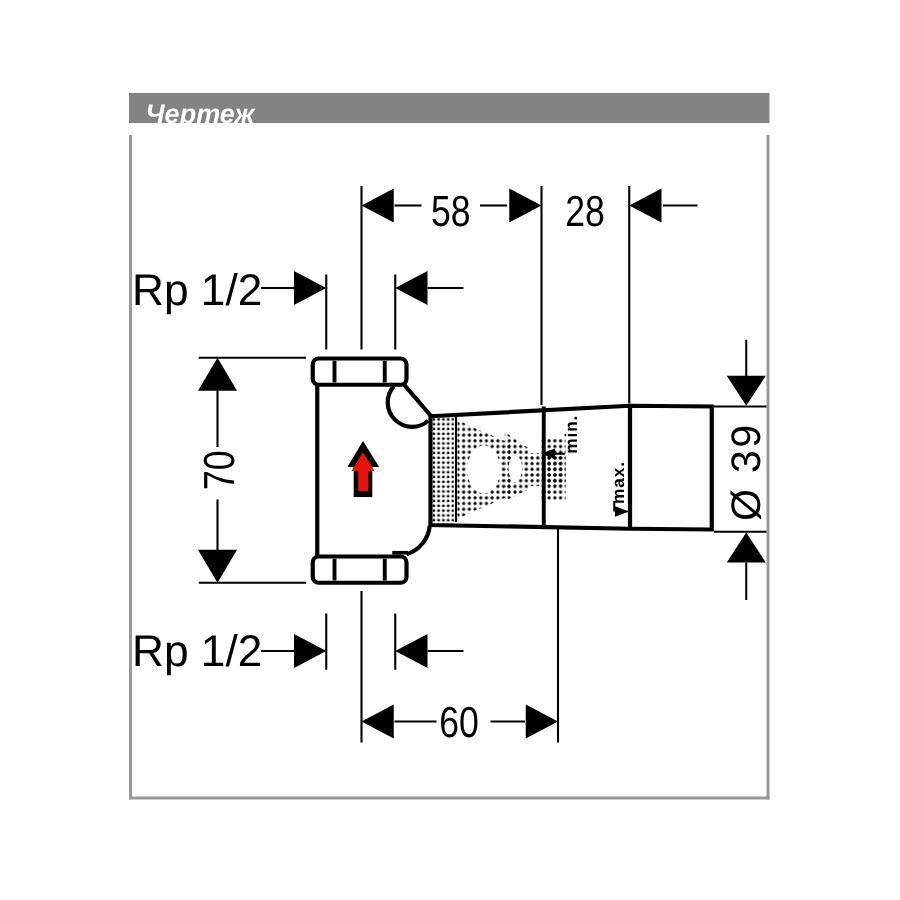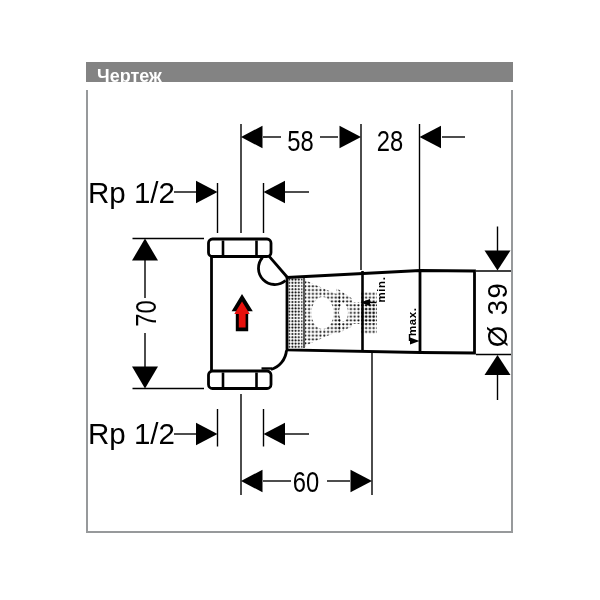--- a/index.html
+++ b/index.html
@@ -1,19 +1,19 @@
 <!DOCTYPE html>
 <html><head>
 <meta charset="utf-8">
 <style>
 html,body{margin:0;padding:0;width:600px;height:600px;background:#fff;overflow:hidden;
 font-family:"Liberation Sans",sans-serif;}
 #stage{position:relative;width:600px;height:600px;}
 #bar{position:absolute;left:86px;top:62px;width:427px;height:20px;background:#838383;
-color:#fff;font-weight:bold;font-size:18px;line-height:28px;box-sizing:border-box;padding-left:11px;}
+color:#fff;font-weight:bold;font-size:18px;line-height:28px;box-sizing:border-box;padding-left:11px;font-style:italic;}
 #box{position:absolute;left:86px;top:90px;width:427px;height:443px;background:#fff;
 border:2px solid #97999b;border-top:none;box-sizing:border-box;}
 #dwg{position:absolute;left:0;top:0;}
 </style>
 </head>
 <body>
 <div id="stage">
   <div id="bar">Чертеж</div>
   <div id="box"></div>
   <svg id="dwg" width="600" height="600" viewBox="0 0 600 600">

